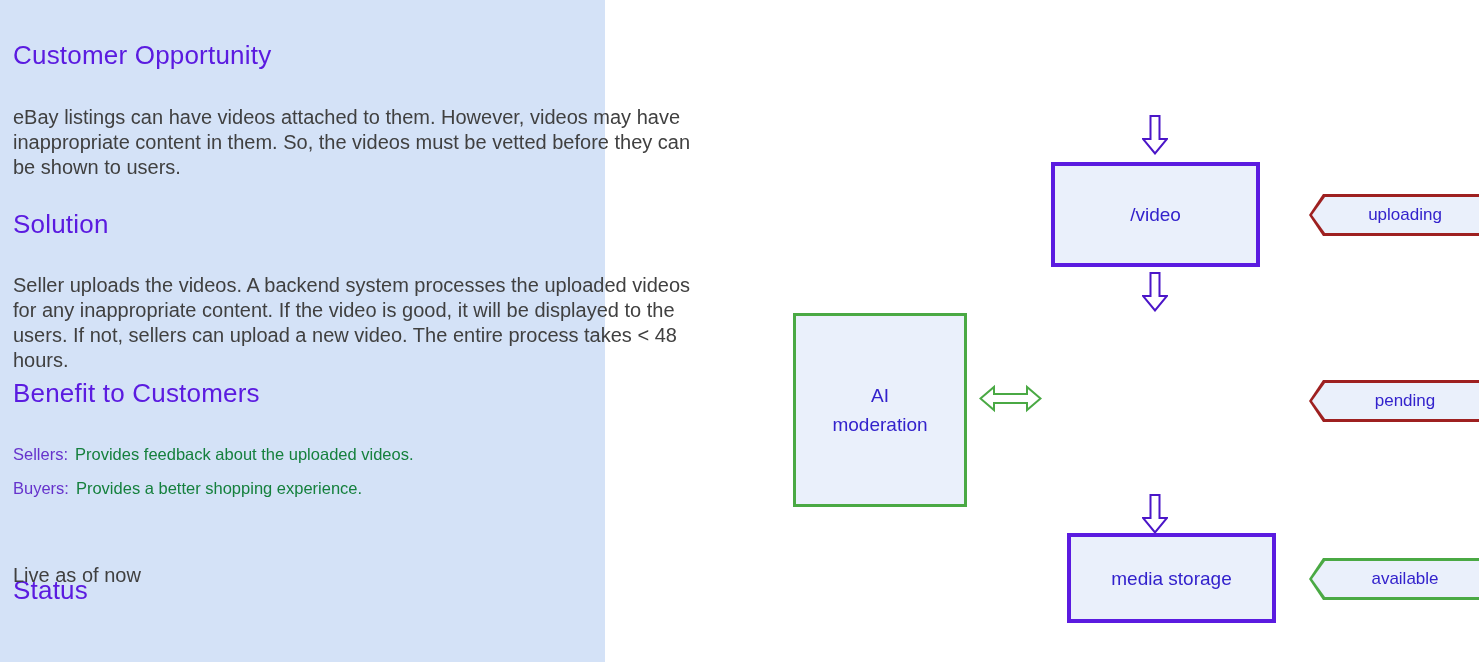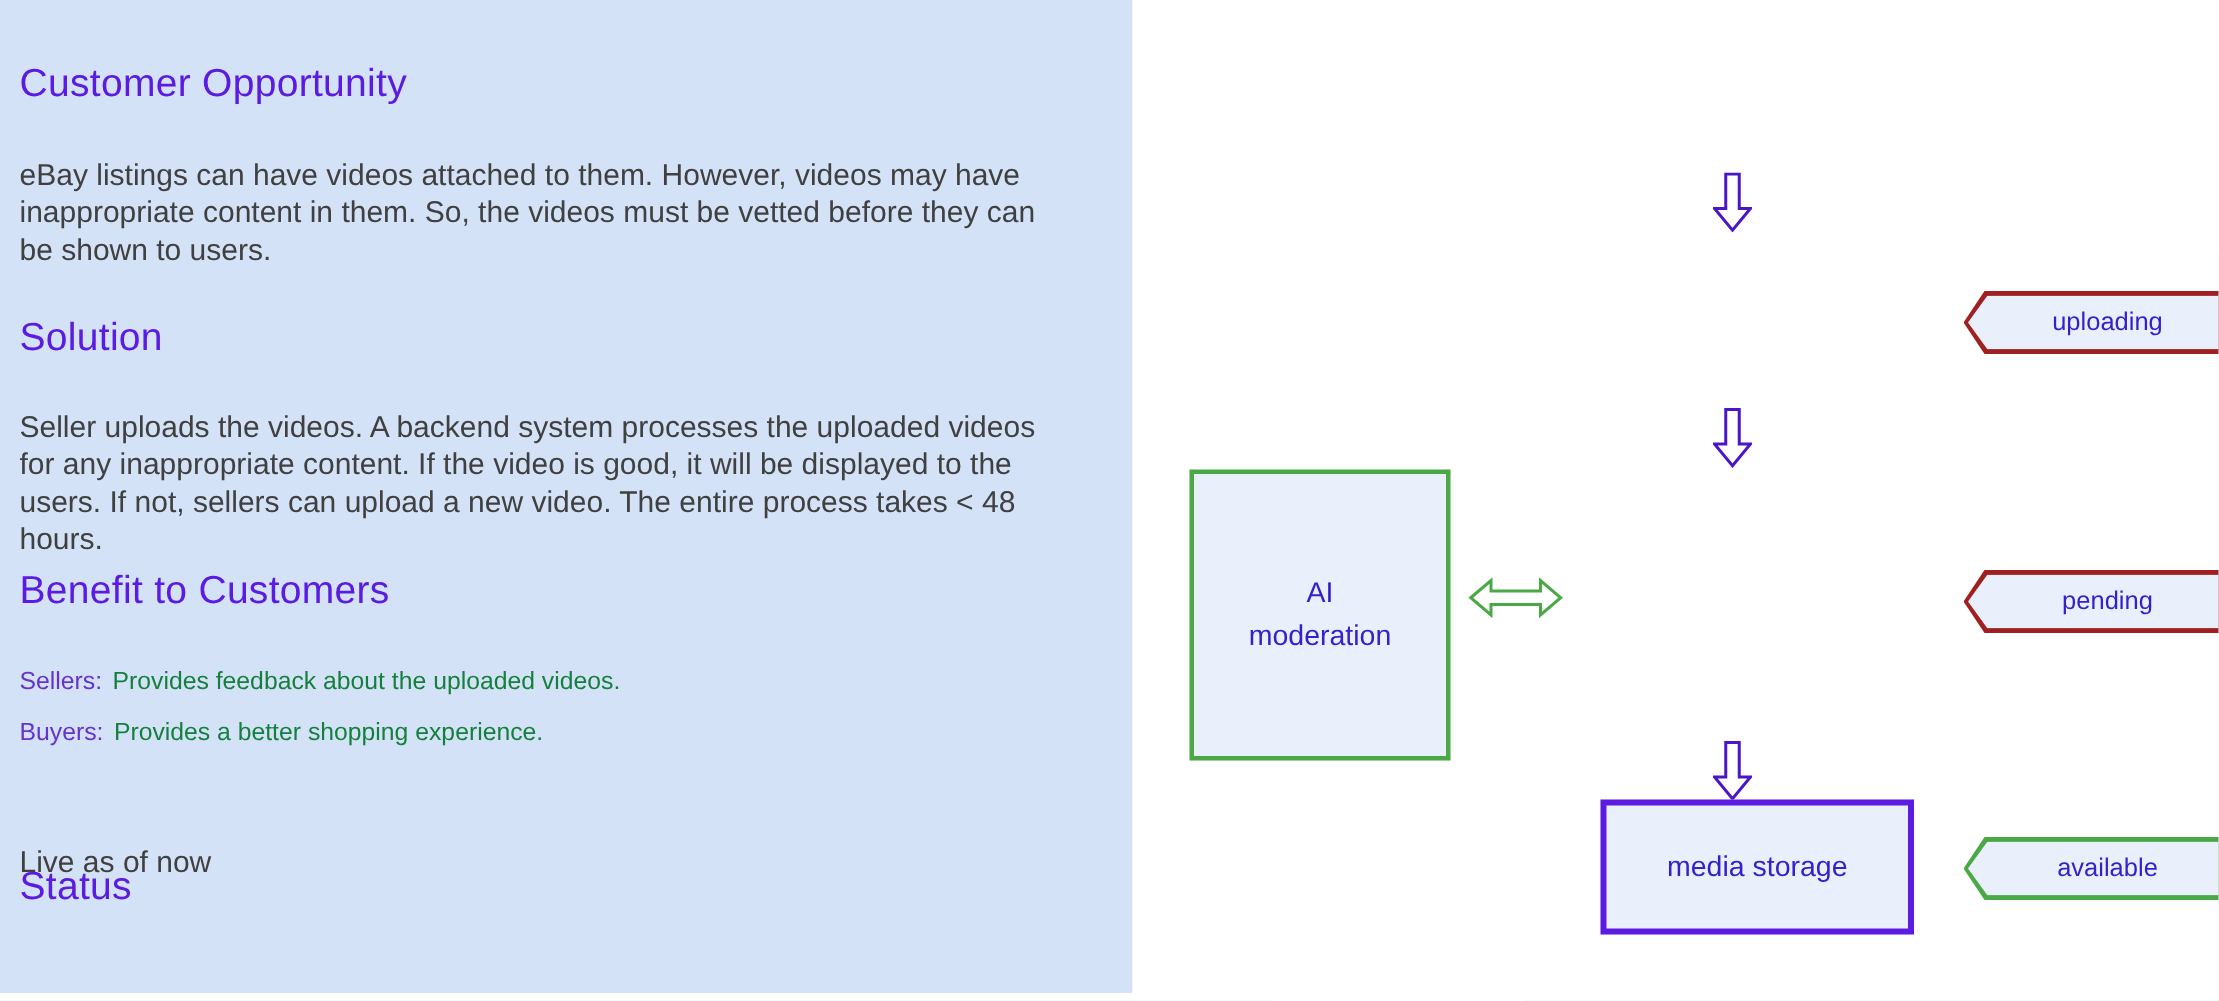--- a/index.html
+++ b/index.html
@@ -13,21 +13,21 @@
     position: relative;
     overflow: hidden;
     font-family: "Liberation Sans", sans-serif;
   }
 
   
   #left-panel {
     position: absolute;
     left: 0;
     top: 0;
-    width: 755px;
+    width: 605px;
     height: 662px;
     background: #d4e2f7;
     box-sizing: border-box;
     padding: 0;
   }
 
   .section-heading {
     position: absolute;
     left: 13px;
     color: #5b1be0;
@@ -196,20 +196,23 @@
 
   <div class="body-text" id="para-status">Live as of now</div>
 </div>
 
 <div id="diagram">
 
   <svg class="v-arrow" id="arrow-person-video" viewBox="0 0 26 40">
     <path d="M8.5 1 L17.5 1 L17.5 24 L25 24 L13 38.5 L1 24 L8.5 24 Z" fill="none" stroke="#4b16c8" stroke-width="2"></path>
   </svg>
 
+  <div class="node-box" id="node-video">
+    <span>/video</span>
+  </div>
 
   <svg class="v-arrow" id="arrow-video-pipeline" viewBox="0 0 26 40">
     <path d="M8.5 1 L17.5 1 L17.5 24 L25 24 L13 38.5 L1 24 L8.5 24 Z" fill="none" stroke="#4b16c8" stroke-width="2"></path>
   </svg>
 
   <div id="node-ai">
     <div>
       <span>AI</span><br>
       <span>moderation</span>
     </div>

